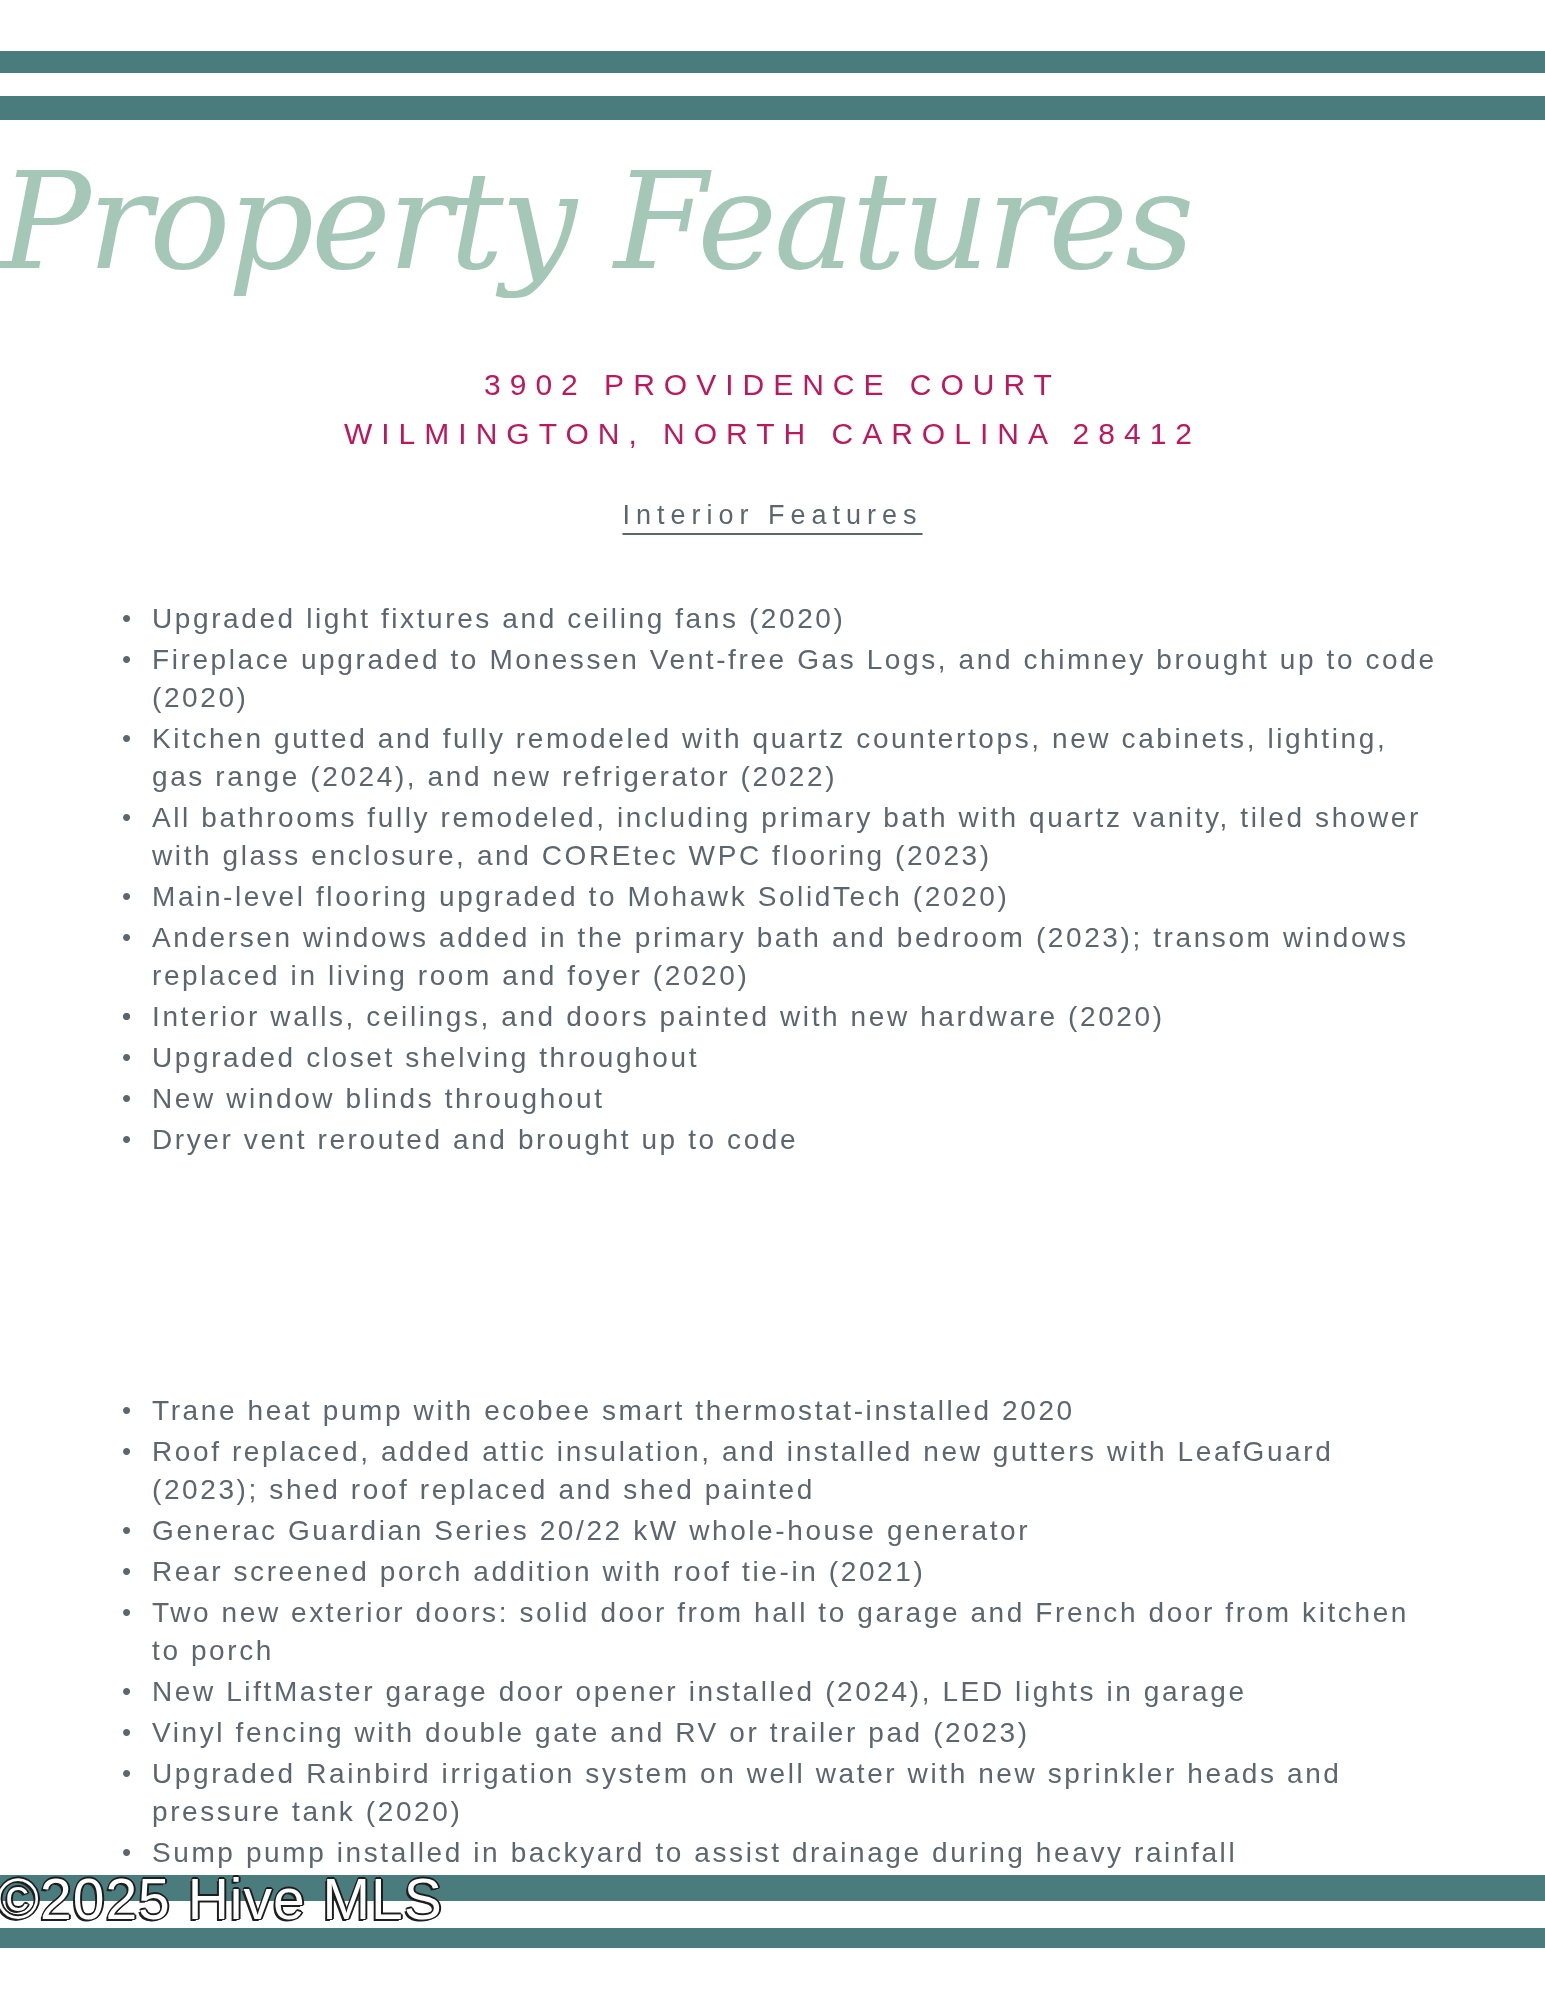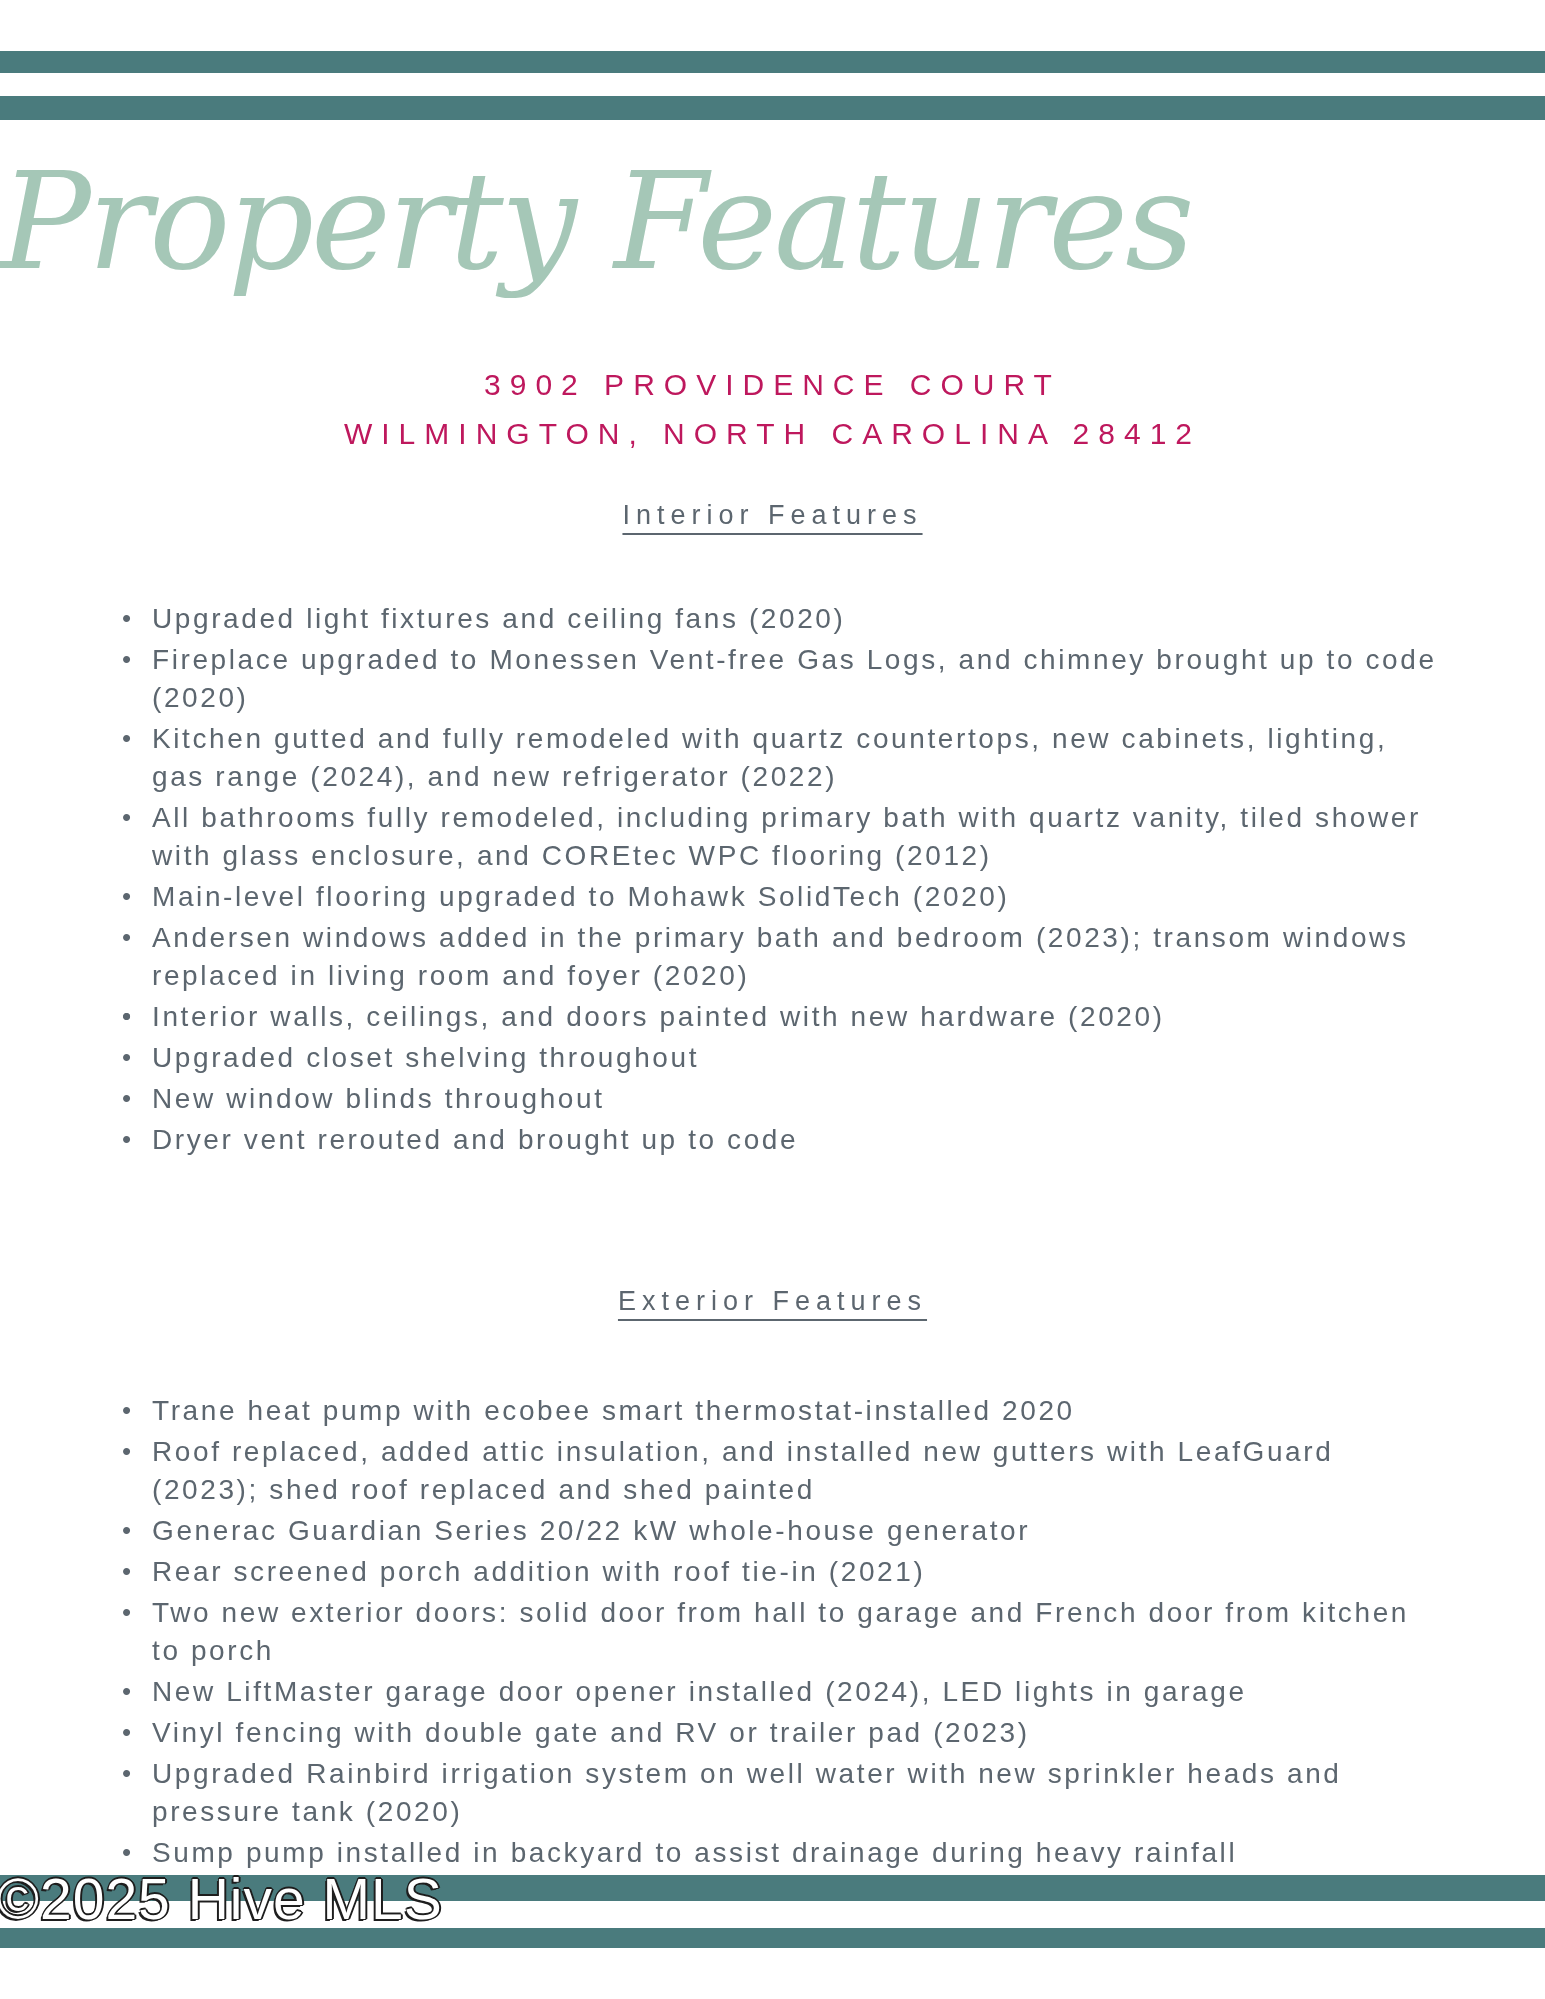--- a/index.html
+++ b/index.html
@@ -97,33 +97,30 @@
   </div>
 
   <div class="section-heading" id="interior-heading">
     <span>Interior Features</span>
   </div>
 
   <ul class="features-list" id="interior-list">
     <li><span class="bullet">•</span><span>Upgraded light fixtures and ceiling fans (2020)</span></li>
     <li><span class="bullet">•</span><span>Fireplace upgraded to Monessen Vent-free Gas Logs, and chimney brought up to code (2020)</span></li>
     <li><span class="bullet">•</span><span>Kitchen gutted and fully remodeled with quartz countertops, new cabinets, lighting, gas range (2024), and new refrigerator (2022)</span></li>
-    <li><span class="bullet">•</span><span>All bathrooms fully remodeled, including primary bath with quartz vanity, tiled shower with glass enclosure, and COREtec WPC flooring (2012)</span></li>
+    <li><span class="bullet">•</span><span>All bathrooms fully remodeled, including primary bath with quartz vanity, tiled shower with glass enclosure, and COREtec WPC flooring (2023)</span></li>
     <li><span class="bullet">•</span><span>Main-level flooring upgraded to Mohawk SolidTech (2020)</span></li>
     <li><span class="bullet">•</span><span>Andersen windows added in the primary bath and bedroom (2023); transom windows replaced in living room and foyer (2020)</span></li>
     <li><span class="bullet">•</span></li>
     <li><span class="bullet">•</span><span>Interior walls, ceilings, and doors painted with new hardware (2020)</span></li>
     <li><span class="bullet">•</span><span>Upgraded closet shelving throughout</span></li>
     <li><span class="bullet">•</span><span>New window blinds throughout</span></li>
     <li><span class="bullet">•</span><span>Dryer vent rerouted and brought up to code</span></li>
   </ul>
 
-  <div class="section-heading" id="exterior-heading">
-    <span>Exterior Features</span>
-  </div>
 
   <ul class="features-list" id="exterior-list">
     <li><span class="bullet">•</span><span>Trane heat pump with ecobee smart thermostat-installed 2020</span></li>
     <li><span class="bullet">•</span><span>Roof replaced, added attic insulation, and installed new gutters with LeafGuard (2023); shed roof replaced and shed painted</span></li>
     <li><span class="bullet">•</span><span>Generac Guardian Series 20/22 kW whole-house generator</span></li>
     <li><span class="bullet">•</span><span>Rear screened porch addition with roof tie-in (2021)</span></li>
     <li><span class="bullet">•</span><span>Two new exterior doors: solid door from hall to garage and French door from kitchen to porch</span></li>
     <li><span class="bullet">•</span><span>New LiftMaster garage door opener installed (2024), LED lights in garage</span></li>
     <li><span class="bullet">•</span><span>Vinyl fencing with double gate and RV or trailer pad (2023)</span></li>
     <li><span class="bullet">•</span><span>Upgraded Rainbird irrigation system on well water with new sprinkler heads and pressure tank (2020)</span></li>

